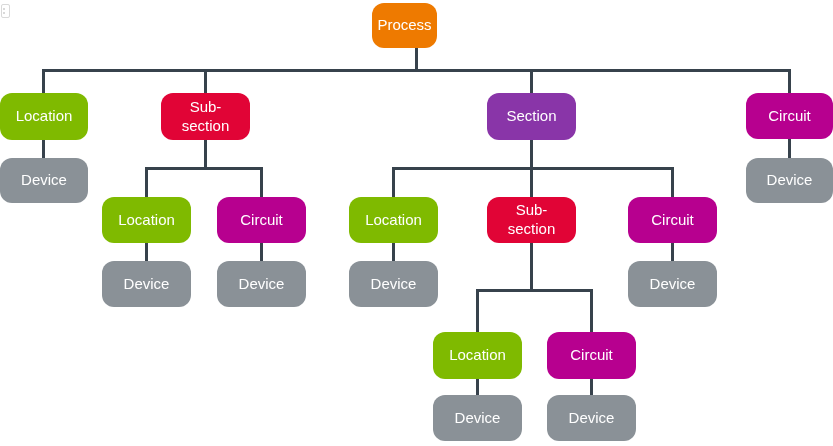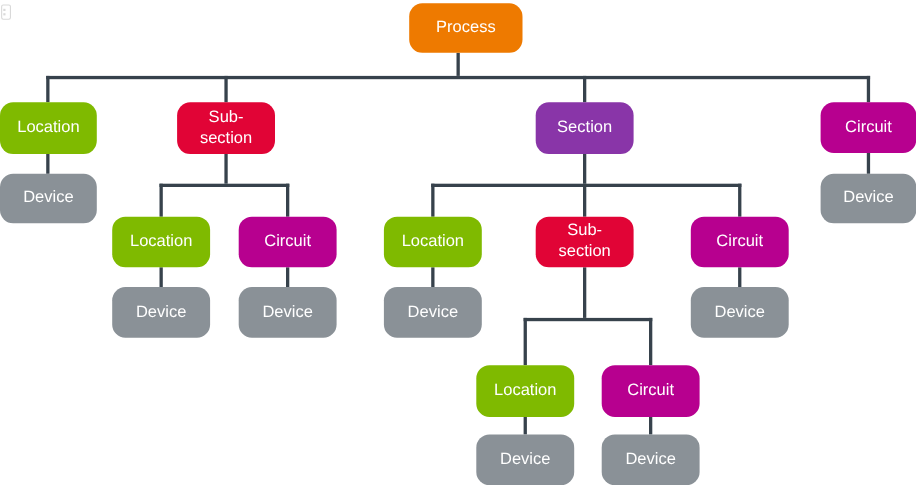--- a/index.html
+++ b/index.html
@@ -80,21 +80,21 @@
   <div class="line v" style="left: 671px; top: 243px; height: 18px; background: rgb(55, 66, 76);"></div>
 
   <div class="line v" style="left: 530px; top: 243px; height: 46px; background: rgb(55, 66, 76);"></div>
   <div class="line h" style="left: 476px; top: 289px; width: 117px; background: rgb(55, 66, 76);"></div>
   <div class="line v" style="left: 476px; top: 289px; height: 43px; background: rgb(55, 66, 76);"></div>
   <div class="line v" style="left: 590px; top: 289px; height: 43px; background: rgb(55, 66, 76);"></div>
 
   <div class="line v" style="left: 476px; top: 379px; height: 16px; background: rgb(55, 66, 76);"></div>
   <div class="line v" style="left: 590px; top: 379px; height: 16px; background: rgb(55, 66, 76);"></div>
 
-  <div class="node" style="left: 372px; top: 3px; width: 103px; height: 45px; background: rgb(238, 122, 0); color: rgb(255, 255, 255);">Process</div>
+  <div class="node" style="left: 372px; top: 3px; width: 65px; height: 45px; background: rgb(238, 122, 0); color: rgb(255, 255, 255);">Process</div>
 
   <div class="node" style="left: 0px; top: 93px; width: 88px; height: 47px; background: rgb(127, 186, 0); color: rgb(255, 255, 255);">Location</div>
   <div class="node" style="left: 161px; top: 93px; width: 89px; height: 47px; background: rgb(225, 4, 54); color: rgb(255, 255, 255);">Sub-
 section</div>
   <div class="node" style="left: 487px; top: 93px; width: 89px; height: 47px; background: rgb(137, 53, 168); color: rgb(255, 255, 255);">Section</div>
   <div class="node" style="left: 746px; top: 93px; width: 87px; height: 46px; background: rgb(183, 0, 143); color: rgb(255, 255, 255);">Circuit</div>
 
   <div class="node" style="left: 0px; top: 158px; width: 88px; height: 45px; background: rgb(138, 145, 151); color: rgb(255, 255, 255);">Device</div>
   <div class="node" style="left: 746px; top: 158px; width: 87px; height: 45px; background: rgb(138, 145, 151); color: rgb(255, 255, 255);">Device</div>
 

